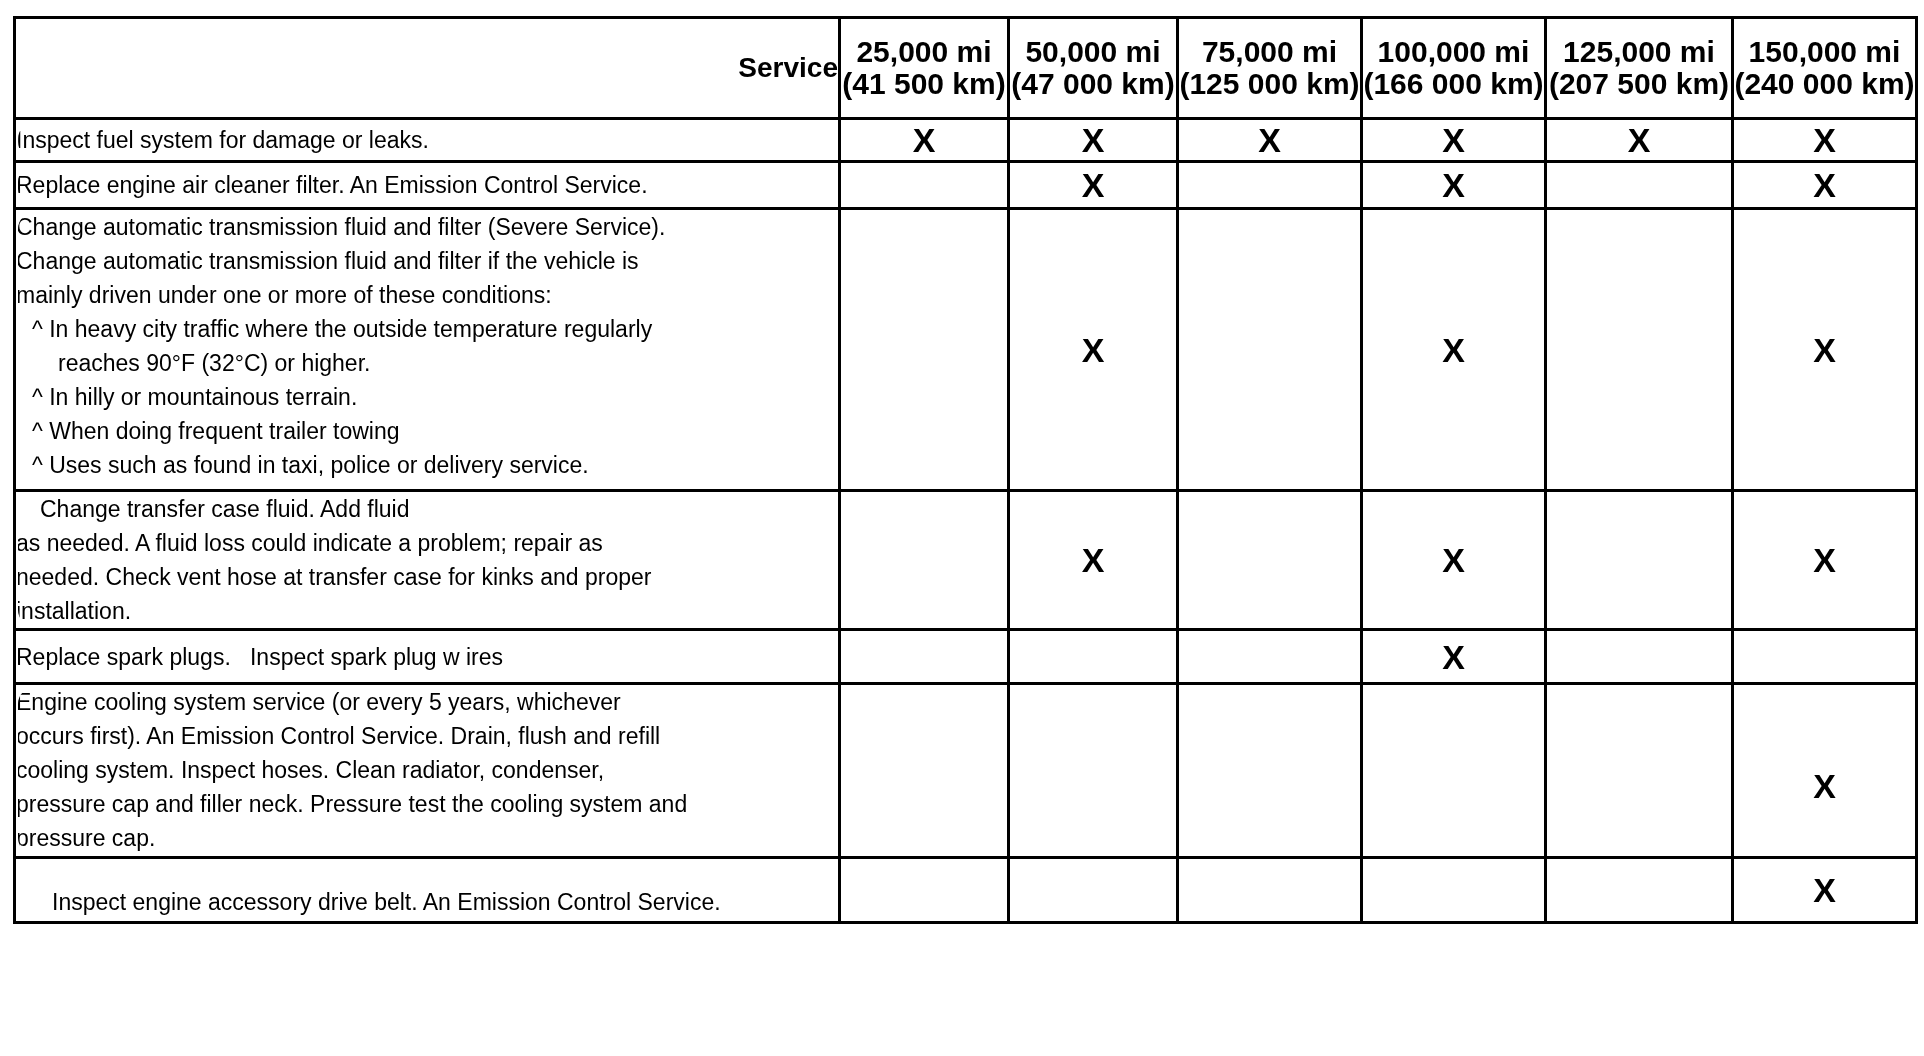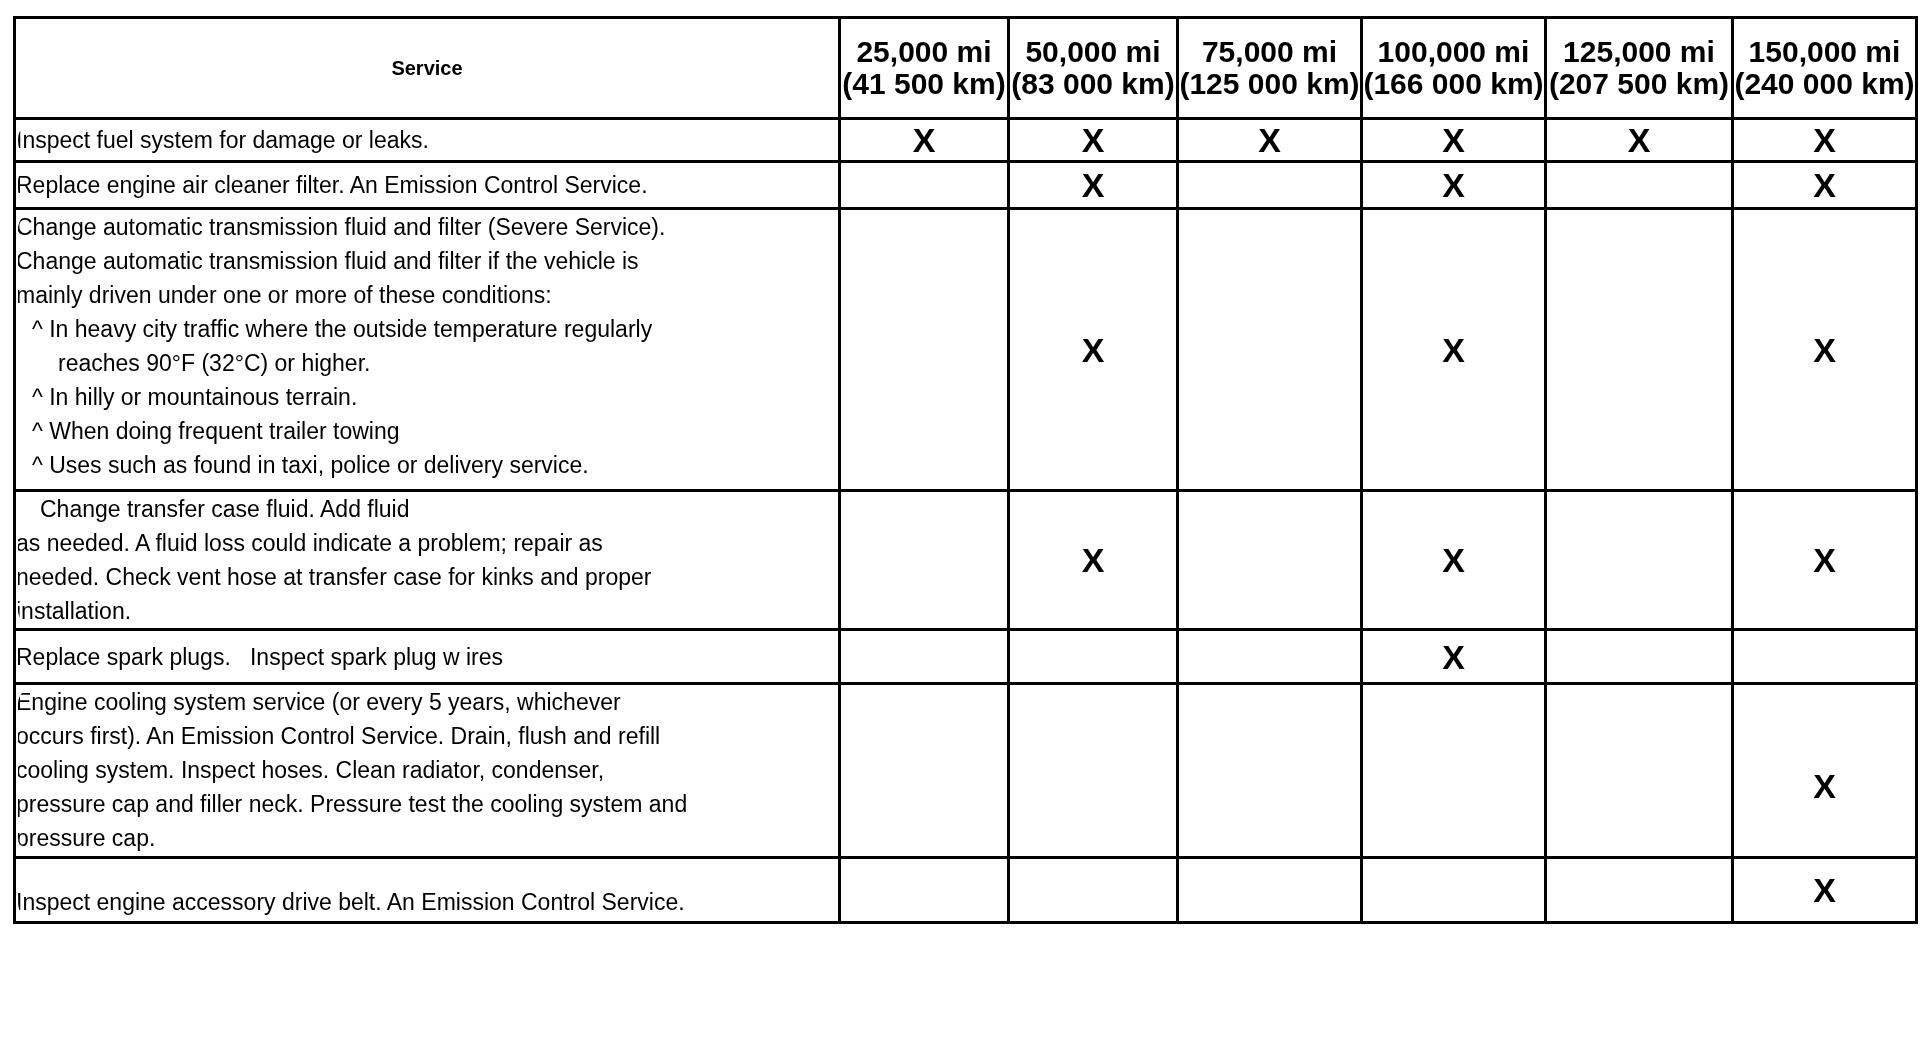--- a/index.html
+++ b/index.html
@@ -8,26 +8,26 @@
   table.sched {
     position: absolute; left: 13px; top: 16px;
     border-collapse: collapse; table-layout: fixed;
     width: 1902px;
   }
   table.sched td, table.sched th {
     border: 3px solid #000;
     padding: 0; margin: 0;
     overflow: hidden;
   }
-  th.svc-head { font-weight: bold; font-size: 20px; text-align: center; vertical-align: middle; }
+  th.svc-head { font-weight: bold; font-size: 28px; text-align: right; vertical-align: middle; }
   th.int-head { font-weight: bold; font-size: 30px; text-align: center; vertical-align: middle; line-height: 32px; white-space: nowrap; }
   td.desc { font-size: 23px; line-height: 34px; padding-left: 5px; text-align: left; white-space: pre-wrap; border-radius: 20px; }
   td.desc.single { vertical-align: middle; }
   td.desc.top { vertical-align: top; }
-  td.desc.bottom { vertical-align: bottom; padding-bottom: 2px; }
+  td.desc.bottom { vertical-align: bottom; padding-bottom: 2px; padding-left: 36px; }
   td.mark { text-align: center; vertical-align: middle; font-weight: bold; font-size: 34px; line-height: 34px; }
   td.mark.low { vertical-align: middle; padding-top: 30px; }
   .line { display: block; }
   .ind1 { padding-left: 16px; }
   .ind2 { padding-left: 42px; }
   .lead { padding-left: 24px; }
 </style>
 </head>
 <body>
 
@@ -43,21 +43,21 @@
   </colgroup>
   <thead>
     <tr style="height:101px">
       <th class="svc-head">Service</th>
       <th class="int-head">
         <span class="line">25,000 mi</span>
         <span class="line">(41 500 km)</span>
       </th>
       <th class="int-head">
         <span class="line">50,000 mi</span>
-        <span class="line">(83 000 km)</span>
+        <span class="line">(47 000 km)</span>
       </th>
       <th class="int-head">
         <span class="line">75,000 mi</span>
         <span class="line">(125 000 km)</span>
       </th>
       <th class="int-head">
         <span class="line">100,000 mi</span>
         <span class="line">(166 000 km)</span>
       </th>
       <th class="int-head">

